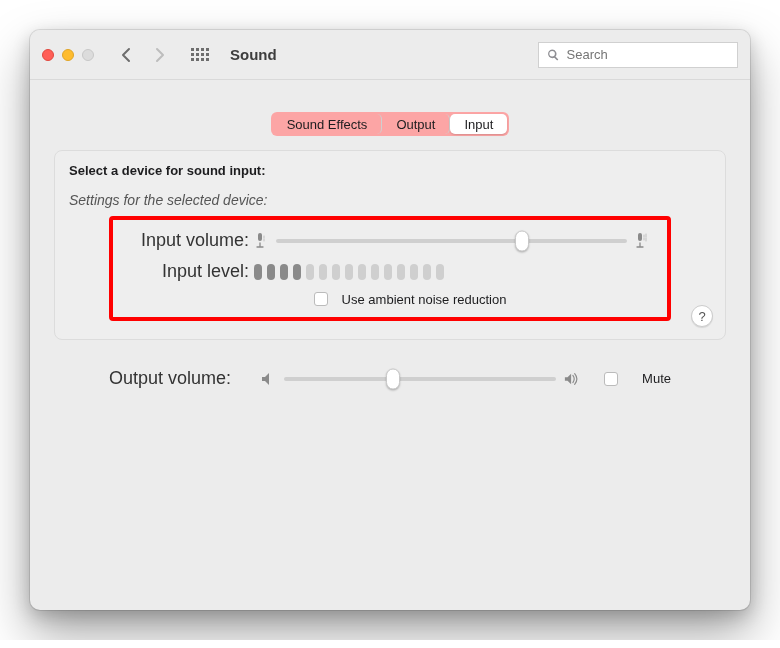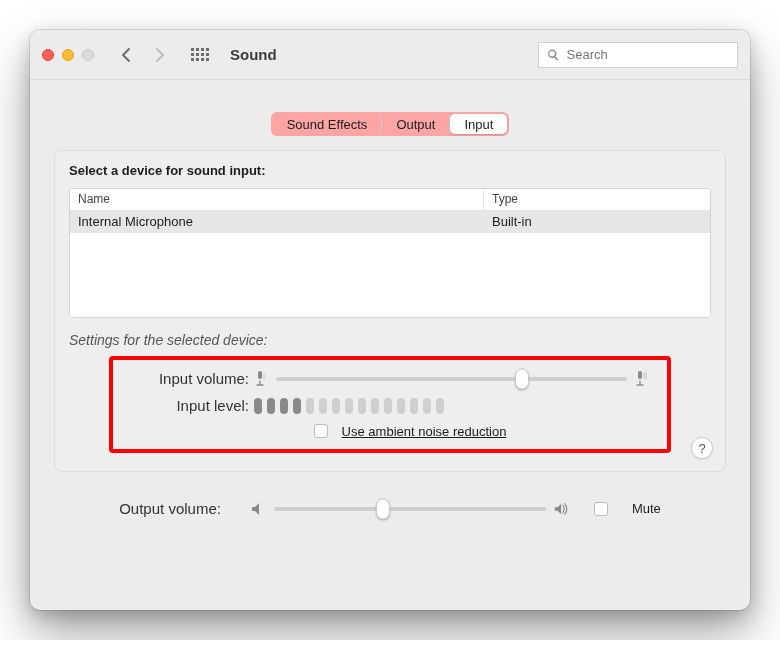--- a/index.html
+++ b/index.html
@@ -190,21 +190,21 @@
   }
   .row {
     display:flex;
     align-items:center;
     margin-bottom:10px;
   }
   .row-label {
     width:118px;
     text-align:right;
     margin-right:5px;
-    font-size:15px;
+    font-size:18px;
     color:#333;
   }
   .slider-area {
     display:flex;
     align-items:center;
     gap:8px;
     flex:1;
   }
   .mic-icon { width:14px;height:16px; }
   .slider {
@@ -233,21 +233,20 @@
     width:8px;
     height:16px;
     border-radius:4px;
     background:#cfcfcf;
   }
   .bar.on { background:#8a8a8a; }
   .check-row {
     display:flex;
     justify-content:center;
     gap:14px;
-    text-decoration:underline;
   }
   .checkbox {
     width:14px;height:14px;
     border:1px solid #bbb;
     border-radius:3px;
     background:#fff;
     display:inline-flex;
     align-items:center;
     justify-content:center;
   }
@@ -335,31 +334,20 @@
 
     <div class="segctrl">
       <div class="seg">Sound Effects</div>
       <div class="seg">Output</div>
       <div class="seg active">Input</div>
     </div>
 
     <div class="panel">
       <div class="panel-title">Select a device for sound input:</div>
 
-      <div class="device-table">
-        <div class="thead">
-          <div class="col col-name">Name</div>
-          <div class="col col-type">Type</div>
-        </div>
-        <div class="trow">
-          <div class="cell name">Internal Microphone</div>
-          <div class="cell type">Built-in</div>
-        </div>
-        <div class="tbody"></div>
-      </div>
 
       <div class="settings-label">Settings for the selected device:</div>
 
       <div class="highlight-area">
 
         <div class="row">
           <div class="row-label">Input volume:</div>
           <div class="slider-area">
             <svg class="mic-icon" viewBox="0 0 14 16">
               <rect x="4" y="0" width="4" height="8" rx="2" fill="#8a8a8a"></rect>

